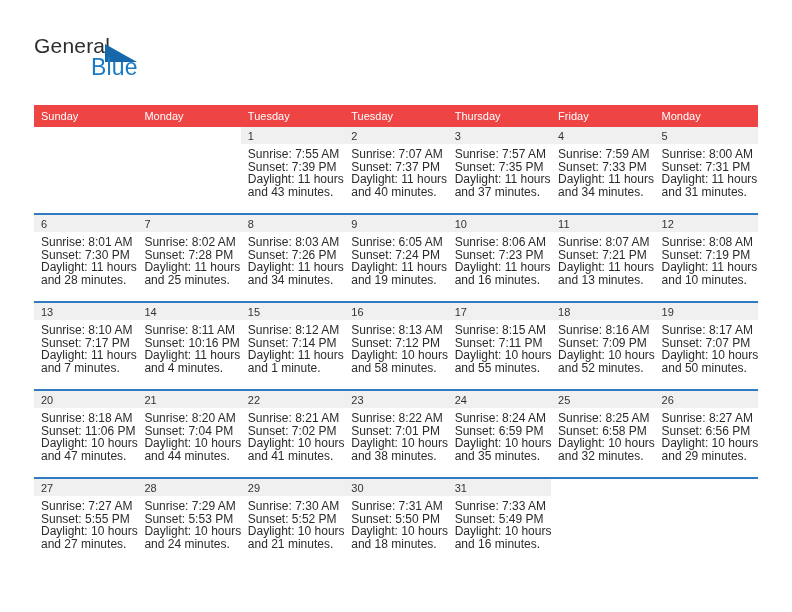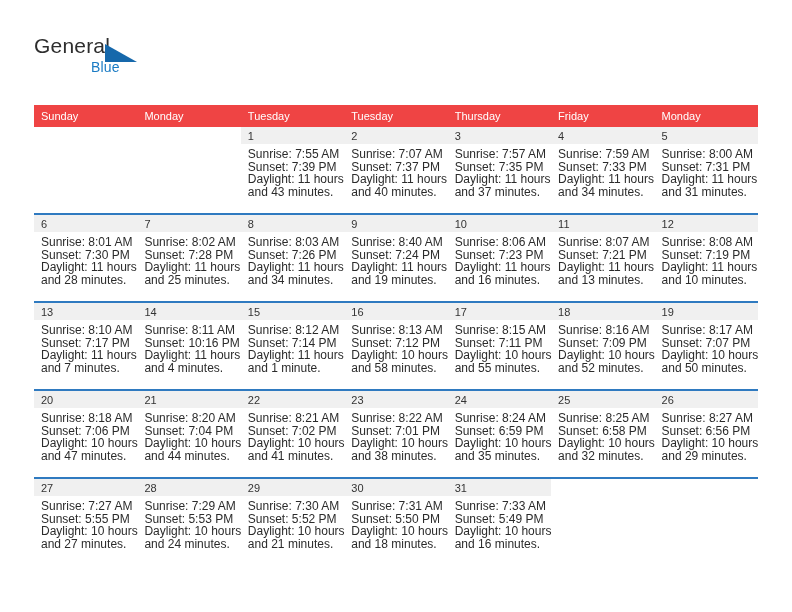--- a/index.html
+++ b/index.html
@@ -43,21 +43,21 @@
     top: 0;
     font-size: 21px;
     color: #2e2e2e;
     letter-spacing: .2px;
     line-height: 24px;
   }
   .brand-blue {
     position: absolute;
     left: 57px;
     top: 21px;
-    font-size: 14px;
+    font-size: 23px;
     color: #1a7bc4;
     letter-spacing: .2px;
     line-height: 24px;
   }
   .brand-triangle {
     position: absolute;
     left: 71px;
     top: 10px;
     width: 0;
     height: 0;
@@ -279,21 +279,21 @@
                 <div>Sunset: 7:26 PM</div>
                 <div>Daylight: 11 hours</div>
                 <div>and 34 minutes.</div>
               </div>
             </div>
           </td>
           <td>
             <div class="cell-inner cell-filled">
               <div class="daynum-band">9</div>
               <div class="cell-body">
-                <div>Sunrise: 8:40 AM</div>
+                <div>Sunrise: 6:05 AM</div>
                 <div>Sunset: 7:24 PM</div>
                 <div>Daylight: 11 hours</div>
                 <div>and 19 minutes.</div>
               </div>
             </div>
           </td>
           <td>
             <div class="cell-inner cell-filled">
               <div class="daynum-band">10</div>
               <div class="cell-body">
@@ -405,21 +405,21 @@
               </div>
             </div>
           </td>
         </tr>
         <tr class="week-row">
           <td>
             <div class="cell-inner cell-filled">
               <div class="daynum-band">20</div>
               <div class="cell-body">
                 <div>Sunrise: 8:18 AM</div>
-                <div>Sunset: 7:06 PM</div>
+                <div>Sunset: 11:06 PM</div>
                 <div>Daylight: 10 hours</div>
                 <div>and 47 minutes.</div>
               </div>
             </div>
           </td>
           <td>
             <div class="cell-inner cell-filled">
               <div class="daynum-band">21</div>
               <div class="cell-body">
                 <div>Sunrise: 8:20 AM</div>

